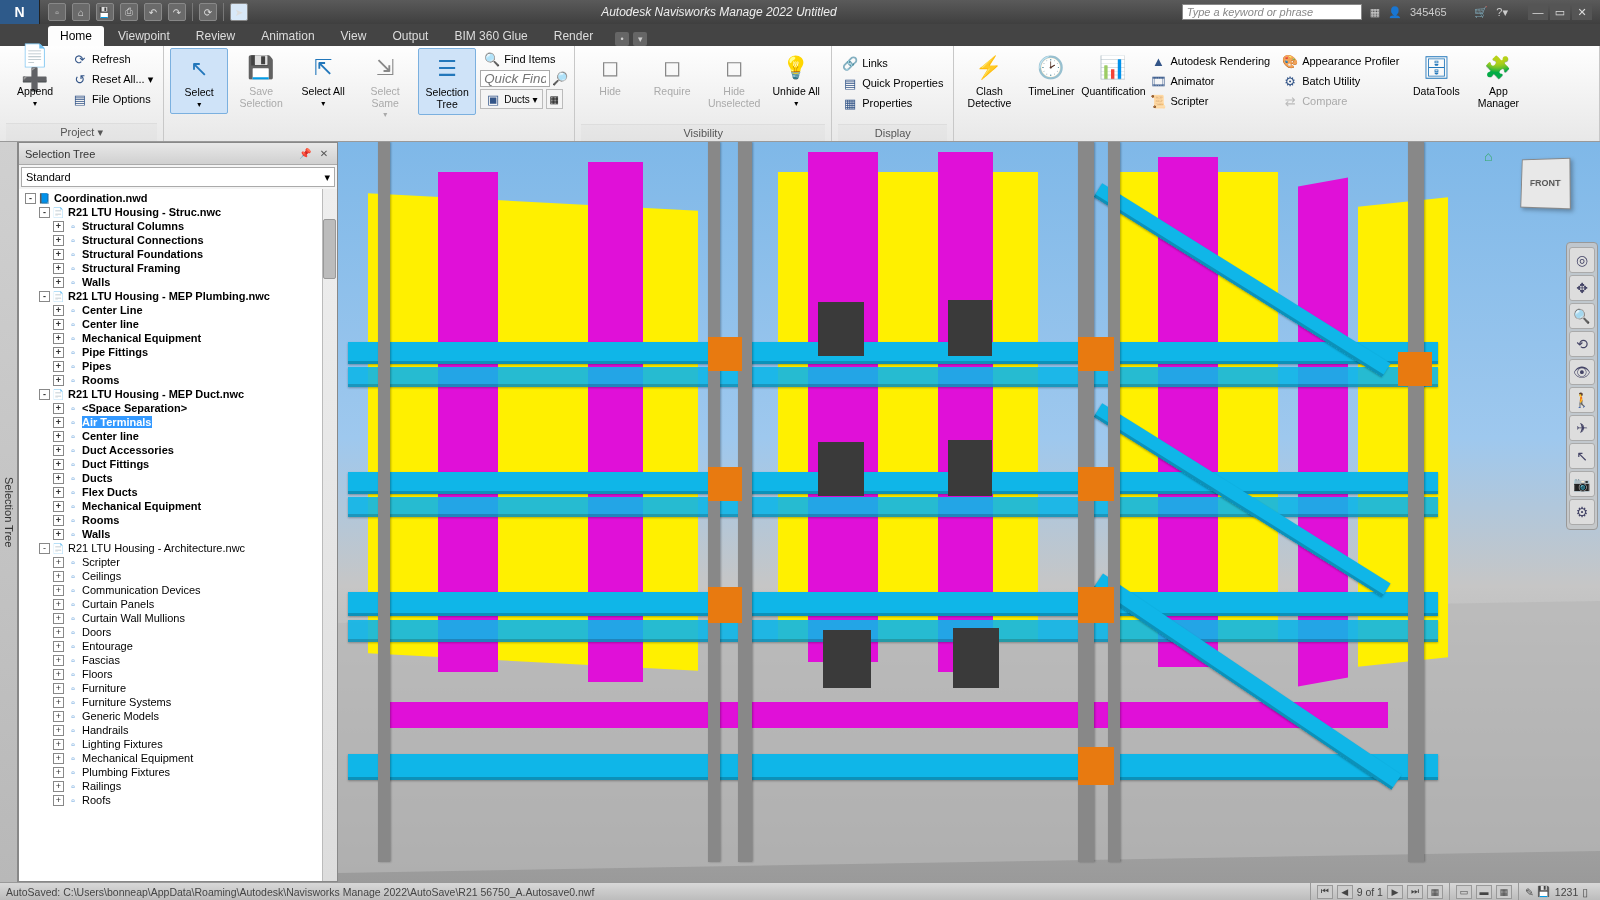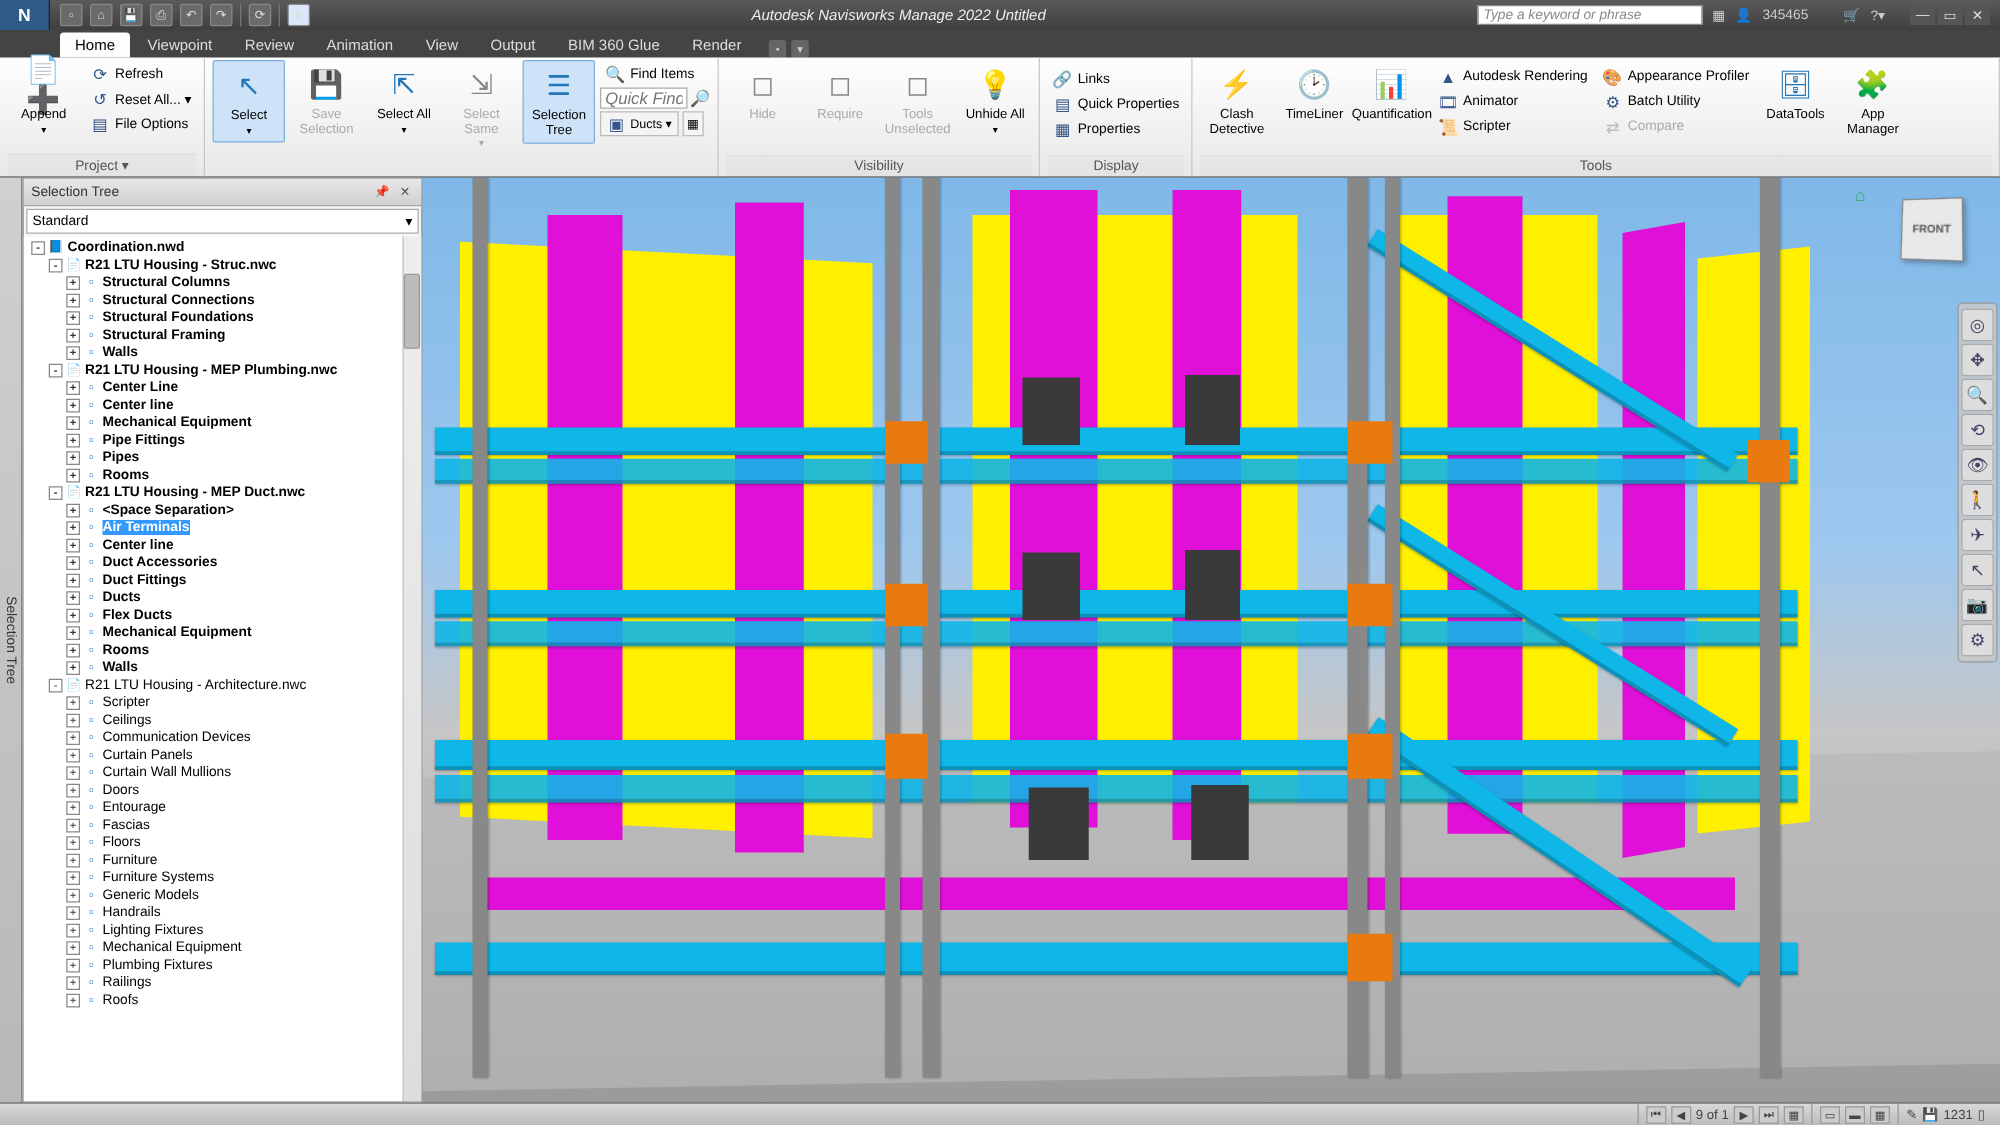--- a/index.html
+++ b/index.html
@@ -212,21 +212,21 @@
       <div class="big-btn dis">
           <div class="big-icon gray">◻</div>
           <span>Hide</span>
         </div>
       <div class="big-btn dis">
           <div class="big-icon gray">◻</div>
           <span>Require</span>
         </div>
       <div class="big-btn dis">
           <div class="big-icon gray">◻</div>
-          <span>Tools Unselected</span>
+          <span>Hide Unselected</span>
         </div>
       <div class="big-btn">
           <div class="big-icon orange">💡</div>
           <span>Unhide All</span>
           <span style="font-size:8px;">▾</span>
         </div>
     </div>
     <div class="group-label">Visibility</div>
   </div>
 
@@ -294,21 +294,20 @@
       </div>
       <div class="big-btn">
           <div class="big-icon blue">🗄</div>
           <span>DataTools</span>
         </div>
       <div class="big-btn">
           <div class="big-icon blue">🧩</div>
           <span>App Manager</span>
         </div>
     </div>
-    <div class="group-label">Tools</div>
   </div>
 </div>
 
 <div class="main">
   <div class="side-tab">Selection Tree</div>
 
   <div class="panel">
     <div class="panel-header">
       <span>Selection Tree</span>
       <span class="spacer"></span>
@@ -657,20 +656,21 @@
       <div class="nav-btn">🚶</div>
       <div class="nav-btn">✈</div>
       <div class="nav-btn">↖</div>
       <div class="nav-btn">📷</div>
       <div class="nav-btn">⚙</div>
     </div>
   </div>
 </div>
 
 <div class="statusbar">
+  <span>AutoSaved: C:\Users\bonneap\AppData\Roaming\Autodesk\Navisworks Manage 2022\AutoSave\R21 56750_A.Autosave0.nwf</span>
   <span class="spacer"></span>
   <div class="status-seg">
     <span class="sb-btn">⏮</span>
     <span class="sb-btn">◀</span>
     <span>9 of 1</span>
     <span class="sb-btn">▶</span>
     <span class="sb-btn">⏭</span>
     <span class="sb-btn">▦</span>
   </div>
   <div class="status-seg">

